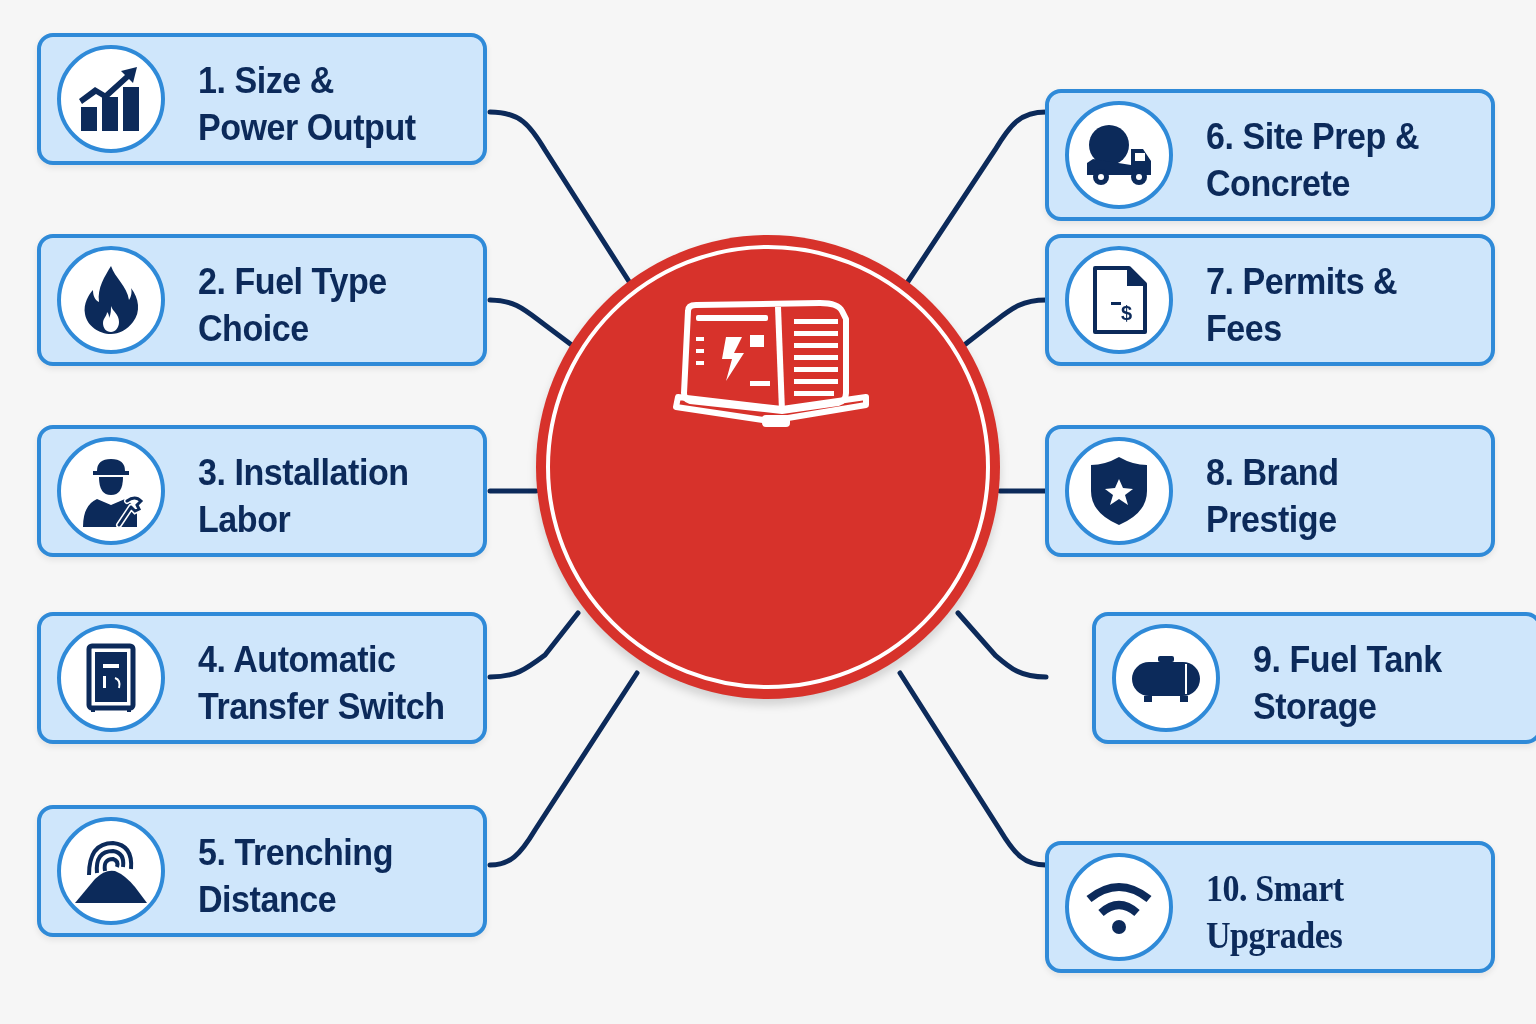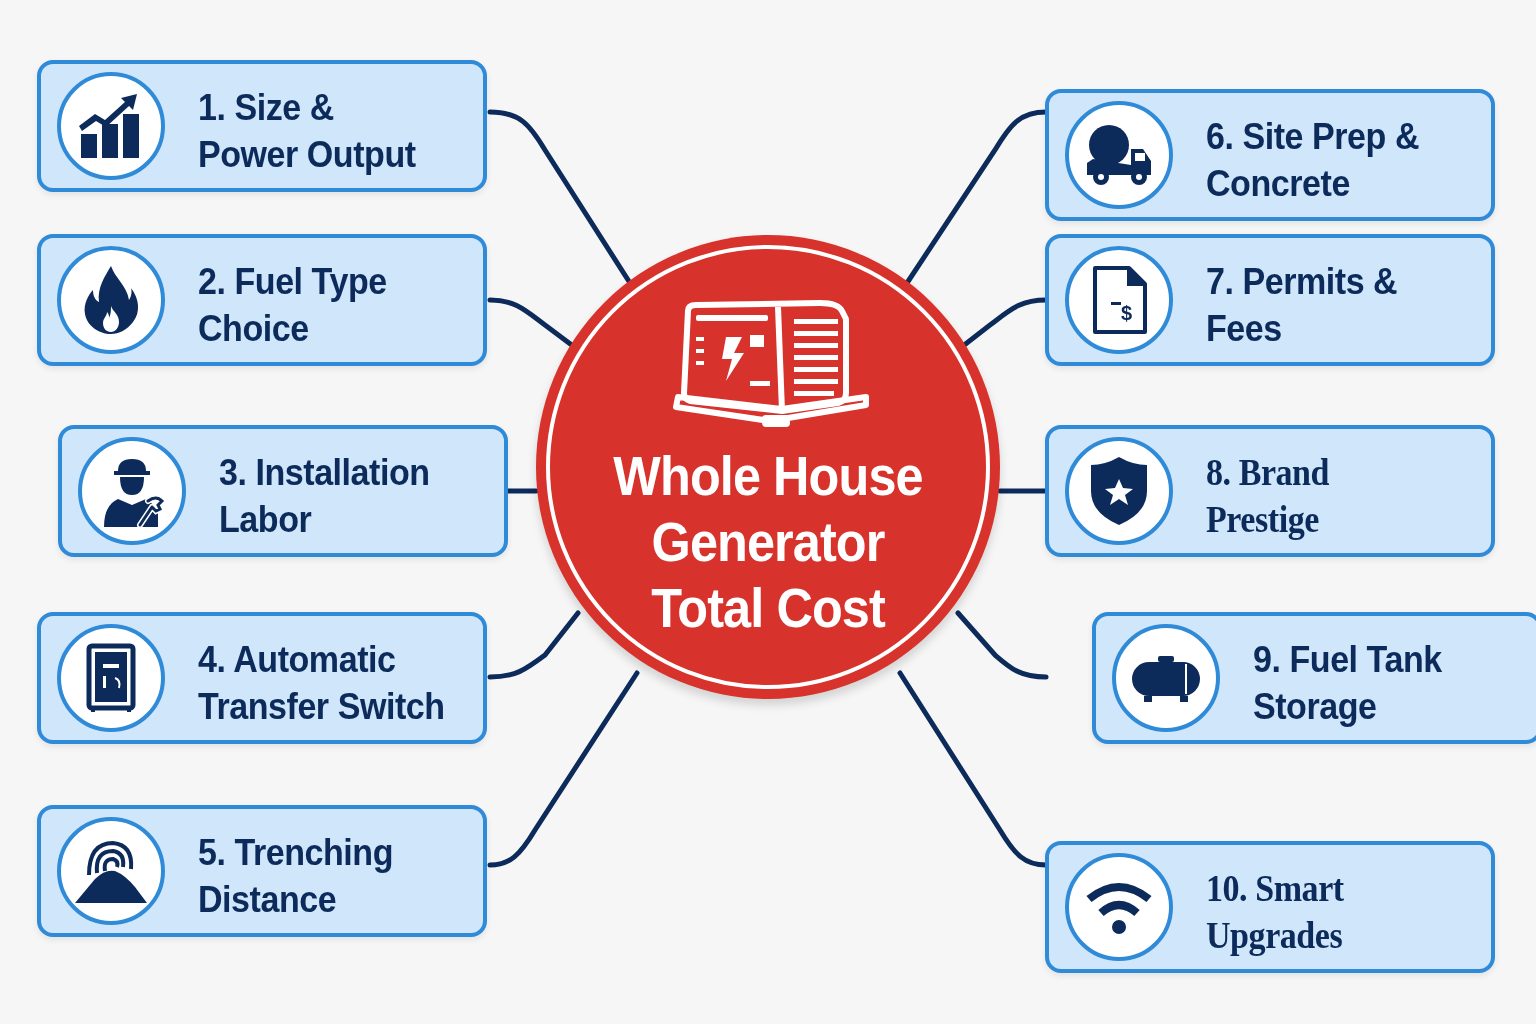--- a/index.html
+++ b/index.html
@@ -82,28 +82,23 @@
       <rect x="124" y="22" width="44" height="5"></rect>
       <rect x="124" y="34" width="44" height="5"></rect>
         <rect x="124" y="46" width="44" height="5"></rect>
       <rect x="124" y="58" width="44" height="5"></rect>
         <rect x="124" y="70" width="44" height="5"></rect>
       <rect x="124" y="82" width="44" height="5"></rect>
         <rect x="124" y="94" width="40" height="5"></rect>
       <rect x="92" y="118" width="28" height="12" rx="4"></rect>
     </g>
   </svg>
-  <div class="title">
-    <span>Whole House</span>
-    <span>Generator</span>
-    <span>Total Cost</span>
-  </div>
-</div>
-
-<div class="card" style="left:37px; top:60px;padding-left:35px;">
+</div>
+
+<div class="card" style="left:37px; top:33px;padding-left:35px;">
   <div class="icon-ring">
     <svg viewBox="0 0 72 72">
         <g fill="#0c2a5a">
       <rect x="6" y="44" width="16" height="24"></rect>
           <rect x="27" y="34" width="16" height="34"></rect>
           <rect x="48" y="24" width="16" height="44"></rect>
       <path d="M4,36 L20,24 L30,30 L50,12 L46,8 L62,4 L58,20 L54,16 L31,37 L21,31 L7,41 Z"></path>
     </g>
       </svg>
   </div>
@@ -119,21 +114,21 @@
       <path fill="#0c2a5a" d="M36,2 C40,14 52,22 54,36 C58,30 56,24 56,24 C64,34 66,48 58,58 C52,66 44,70 36,70 C24,70 12,62 10,50 C8,40 14,30 18,26 C18,32 20,36 24,38 C22,24 30,12 36,2 Z"></path>
       <path fill="#ffffff" d="M36,42 C38,48 44,50 44,58 C44,64 40,68 36,68 C31,68 28,64 28,59 C28,54 32,52 32,48 C34,50 34,52 34,54 C36,50 36,46 36,42 Z"></path>
     </svg>
   </div>
   <div class="label">
     <span>2. Fuel Type</span>
     <span>Choice</span>
   </div>
 </div>
 
-<div class="card" style="left:37px; top:425px;margin-left:21px;">
+<div class="card" style="left:37px; top:425px;">
   <div class="icon-ring">
     <svg viewBox="0 0 72 72">
         <g fill="#0c2a5a">
       <path d="M22,16 Q22,4 36,4 Q50,4 50,16 L54,16 L54,20 L18,20 L18,16 Z"></path>
       <path d="M24,22 L48,22 Q48,40 36,40 Q24,40 24,22 Z"></path>
       <path d="M8,72 Q8,50 22,44 L36,50 L50,44 Q58,48 62,58 L62,72 Z"></path>
     </g>
       <path d="M44,70 L56,52 M52,46 Q60,40 66,46 L62,50 L64,54 L60,56 L56,52" fill="none" stroke="#ffffff" stroke-width="6" stroke-linecap="round"></path>
       <path d="M44,70 L56,52 M52,46 Q60,40 66,46 L62,50 L64,54 L60,56 L56,52" fill="none" stroke="#0c2a5a" stroke-width="3" stroke-linecap="round"></path>
     </svg>
@@ -207,21 +202,21 @@
       <rect x="28" y="38" width="10" height="3" fill="#0c2a5a"></rect>
       <text x="38" y="56" font-family="Liberation Sans, sans-serif" font-weight="bold" font-size="20" fill="#0c2a5a">$</text>
     </svg>
   </div>
   <div class="label">
     <span>7. Permits &amp;</span>
     <span>Fees</span>
   </div>
 </div>
 
-<div class="card" style="left:1045px; top:425px;font-family:Liberation Serif, serif;">
+<div class="card" style="left:1045px; top:425px;">
   <div class="icon-ring">
     <svg viewBox="0 0 72 72">
       <path fill="#0c2a5a" d="M36,2 Q50,10 64,10 L64,36 Q64,58 36,70 Q8,58 8,36 L8,10 Q22,10 36,2 Z"></path>
       <path fill="#ffffff" d="M36,24 L40,33 L50,34 L42,40 L45,50 L36,44 L27,50 L30,40 L22,34 L32,33 Z"></path>
     </svg>
   </div>
   <div class="label">
     <span>8. Brand</span>
     <span>Prestige</span>
   </div>

